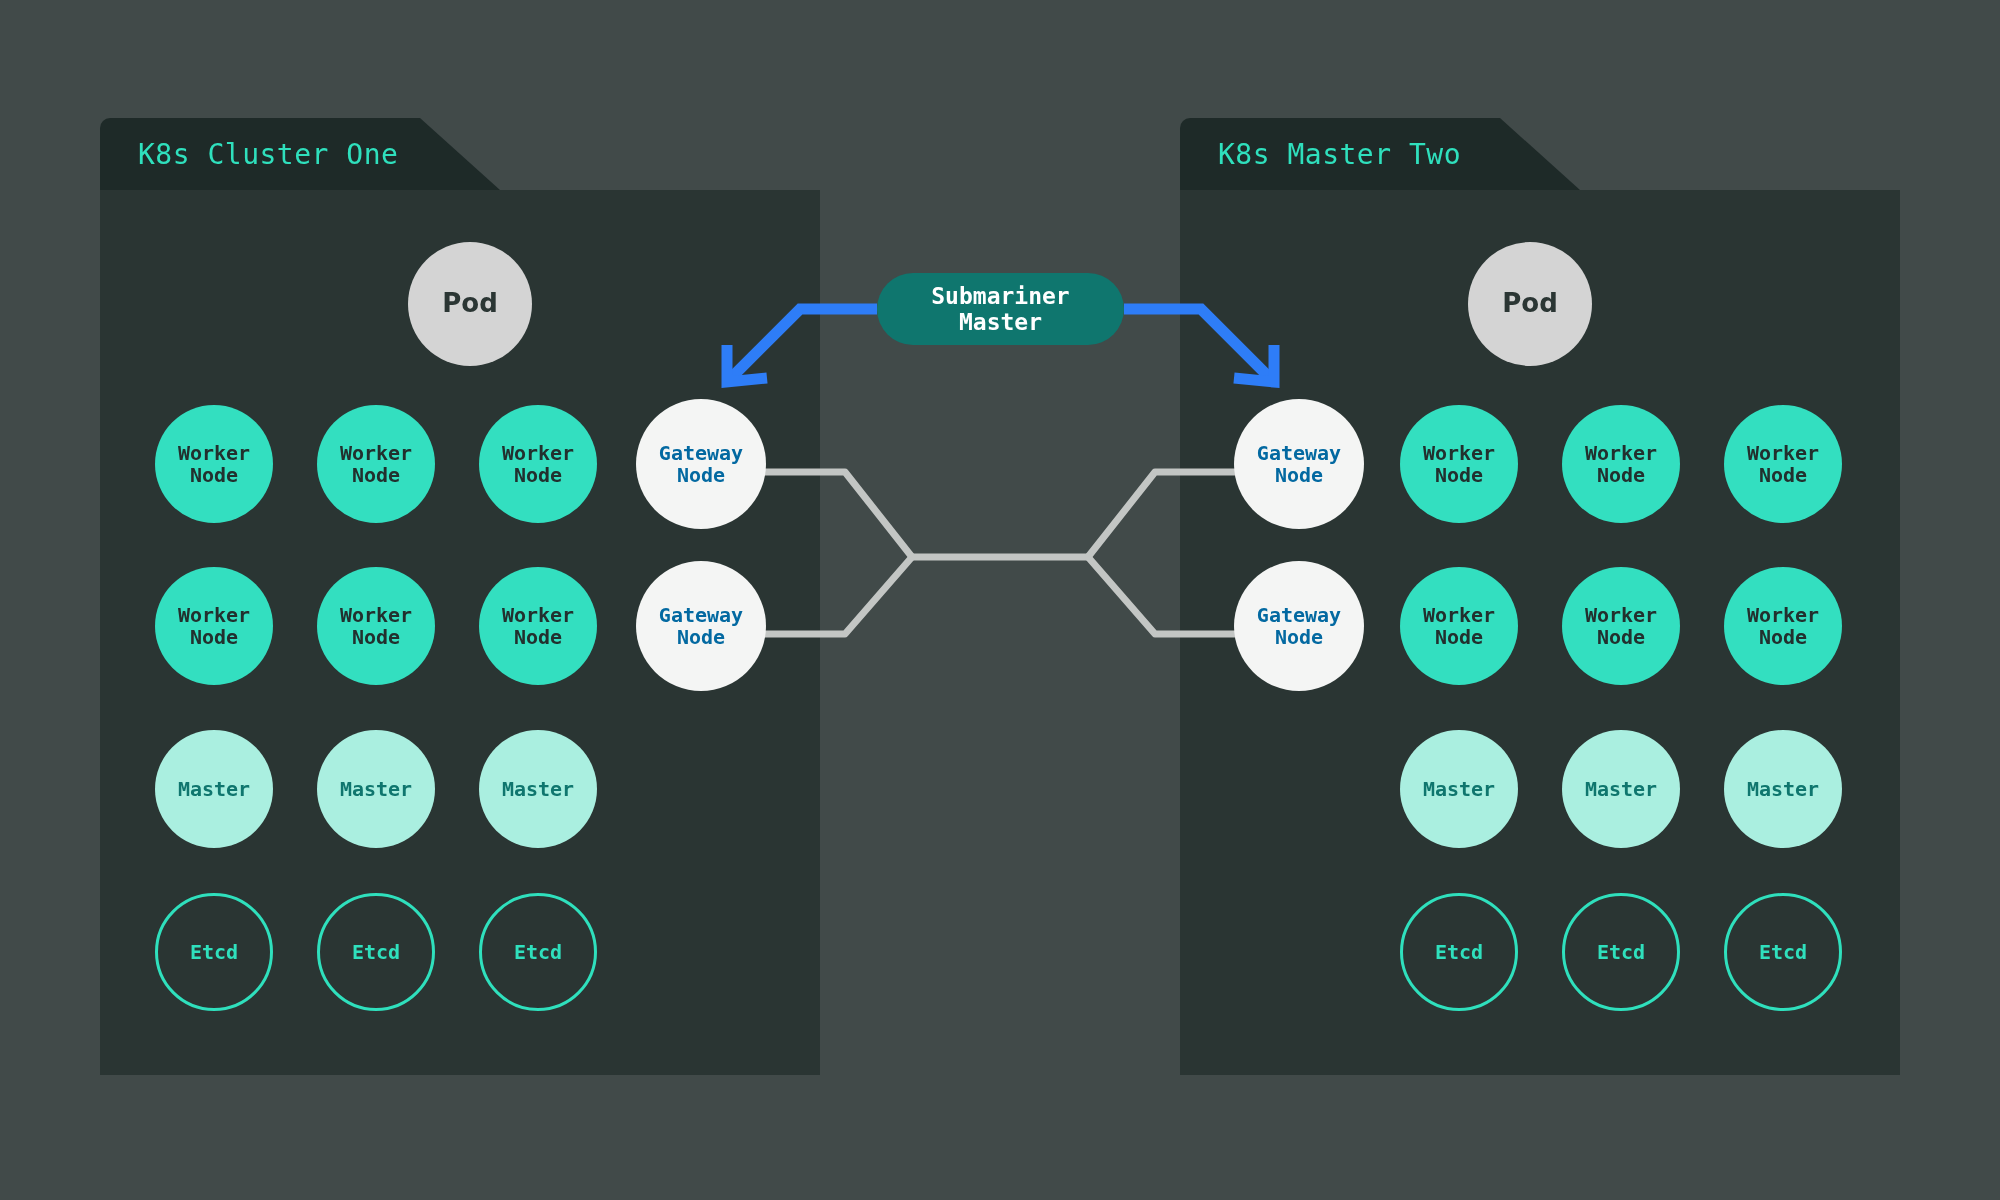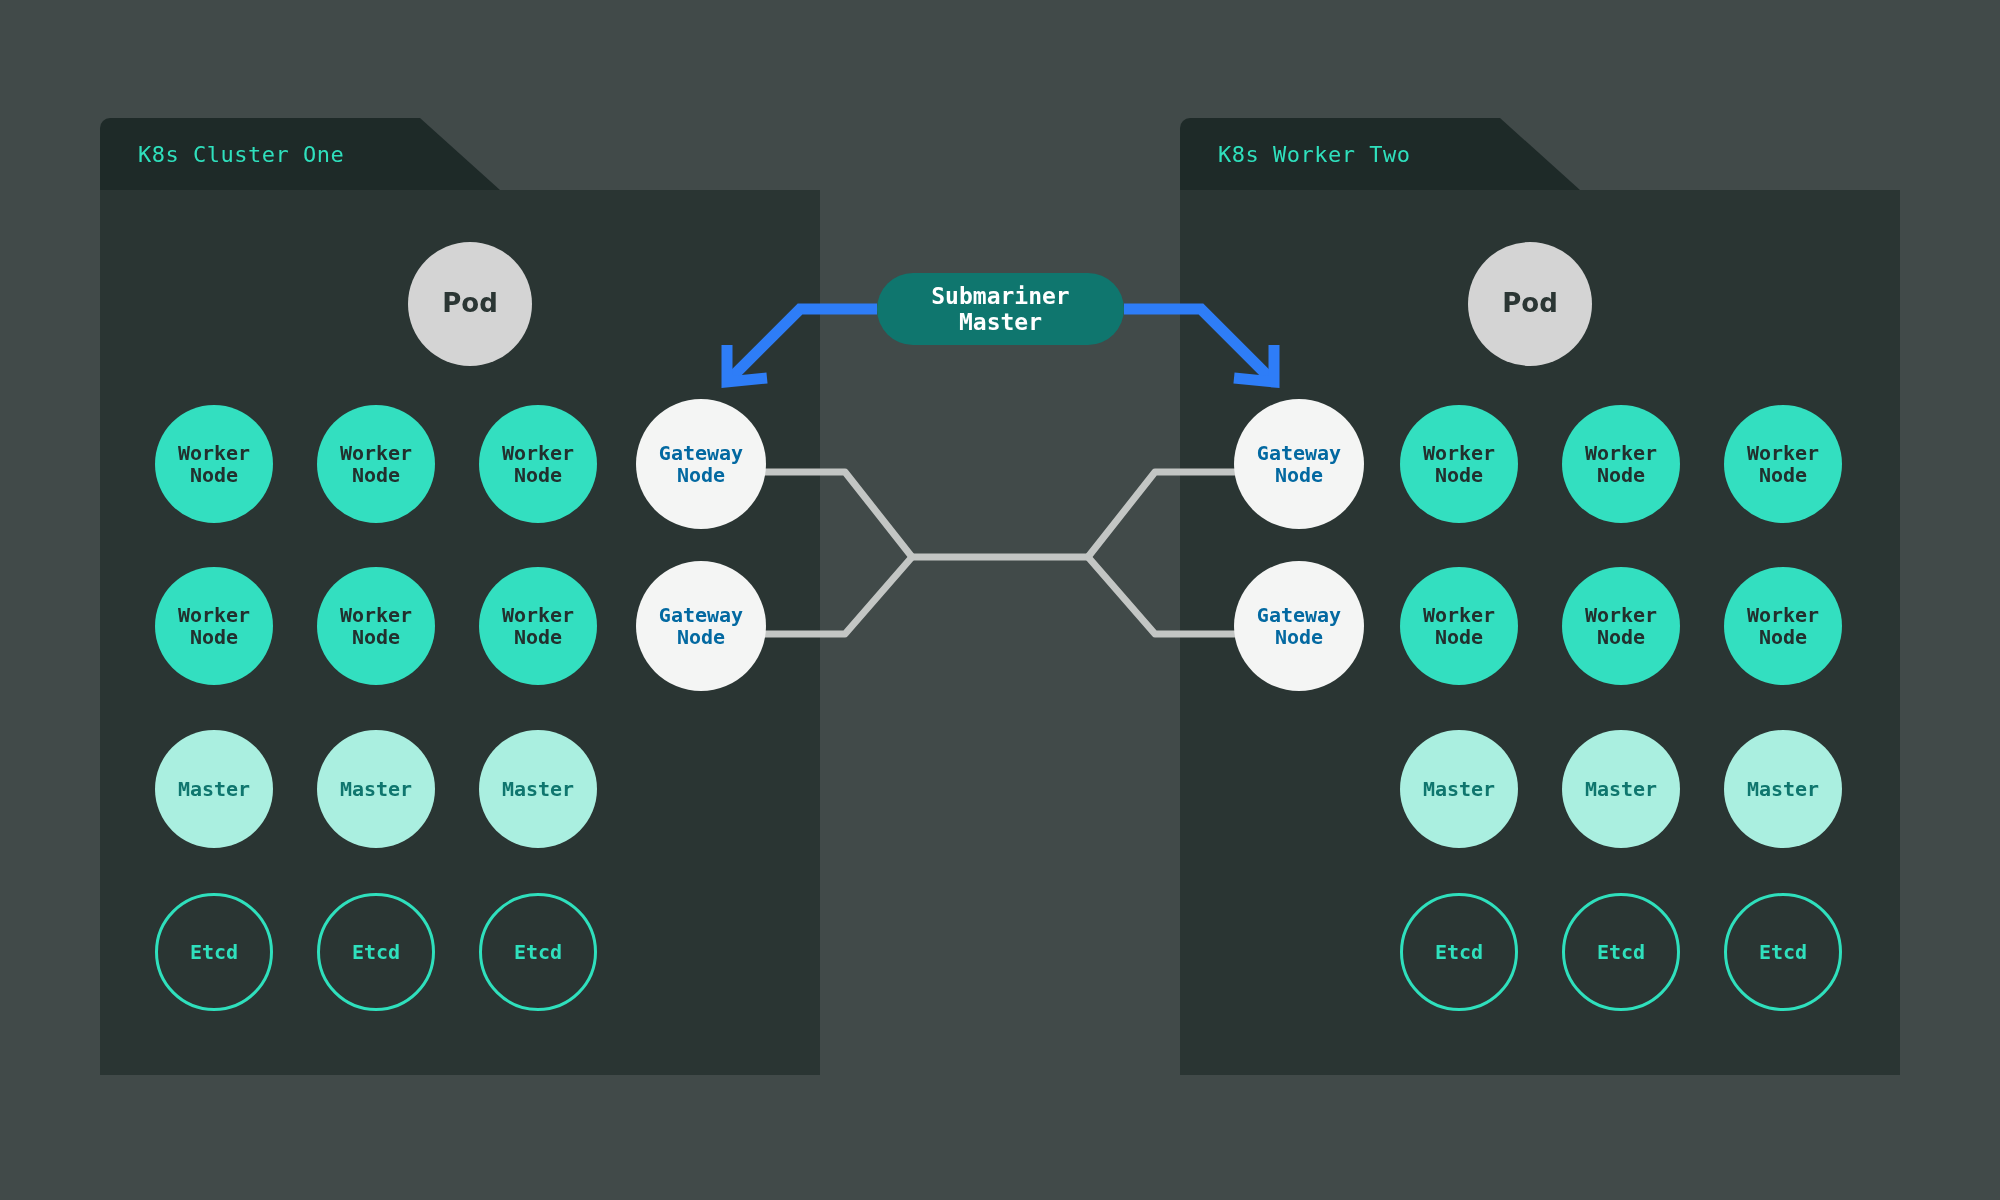--- a/index.html
+++ b/index.html
@@ -38,21 +38,21 @@
     width: 400px;
     
     clip-path: polygon(0 0, 320px 0, 400px 72px, 0 72px);
   }
   .cluster-header-title {
     position: absolute;
     left: 38px;
     top: 50%;
     transform: translateY(-50%);
     color: #2fe0bd;
-    font-size: 22px;
+    font-size: 28px;
     font-family: "DejaVu Sans Mono", "Liberation Mono", monospace;
     font-weight: 400;
     letter-spacing: 0.5px;
     white-space: nowrap;
   }
 
   .cluster-body {
     position: relative;
     width: 720px;
     height: 885px;
@@ -201,21 +201,21 @@
       </div>
       <div class="node node-etcd" style="left:379px; top:703px;">
         <span>Etcd</span>
       </div>
 
     </div>
   </div>
 
   <div class="cluster" id="cluster-two">
     <div class="cluster-header">
-      <div class="cluster-header-title">K8s Worker Two</div>
+      <div class="cluster-header-title">K8s Master Two</div>
     </div>
     <div class="cluster-body">
 
       <div class="node node-pod" style="left:288px; top:52px;">
         <span>Pod</span>
       </div>
 
       <div class="node node-gateway" style="left:54px; top:209px;">
         <span><span>Gateway</span><br><span>Node</span></span>
       </div>

